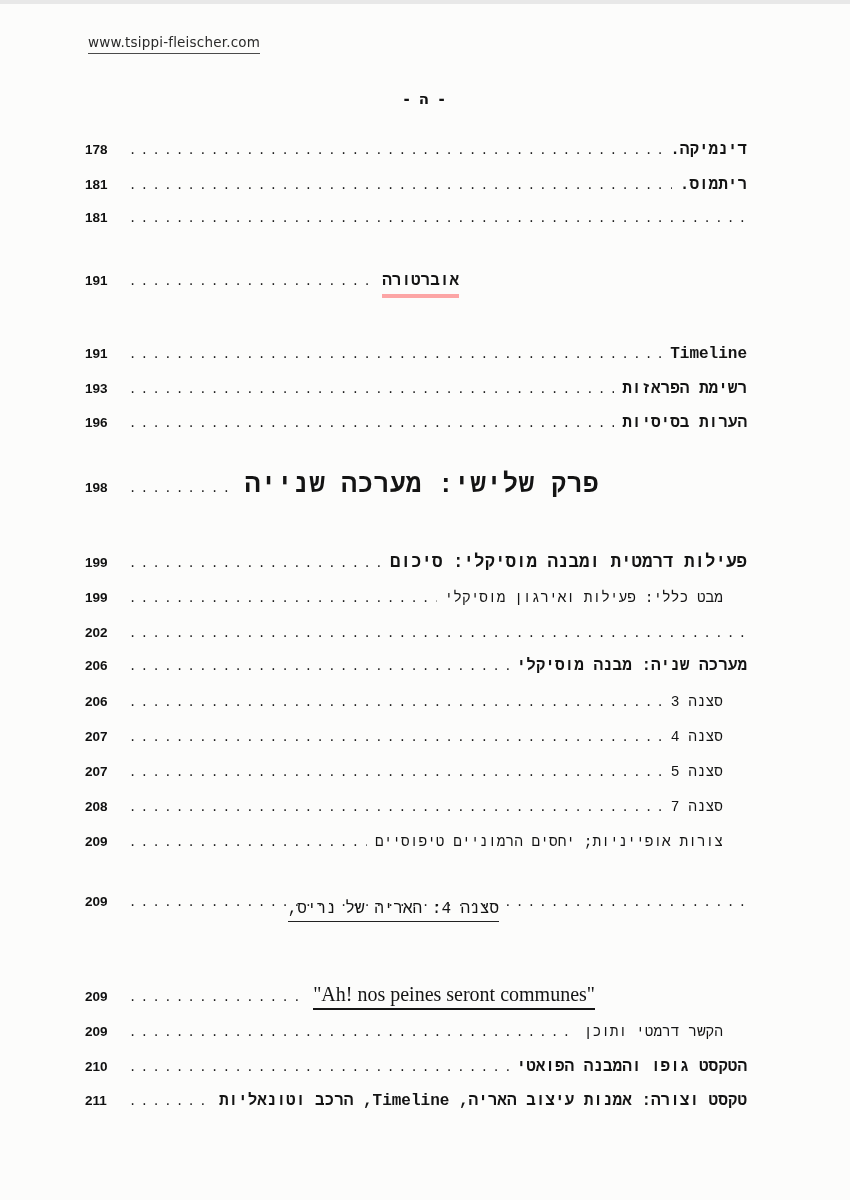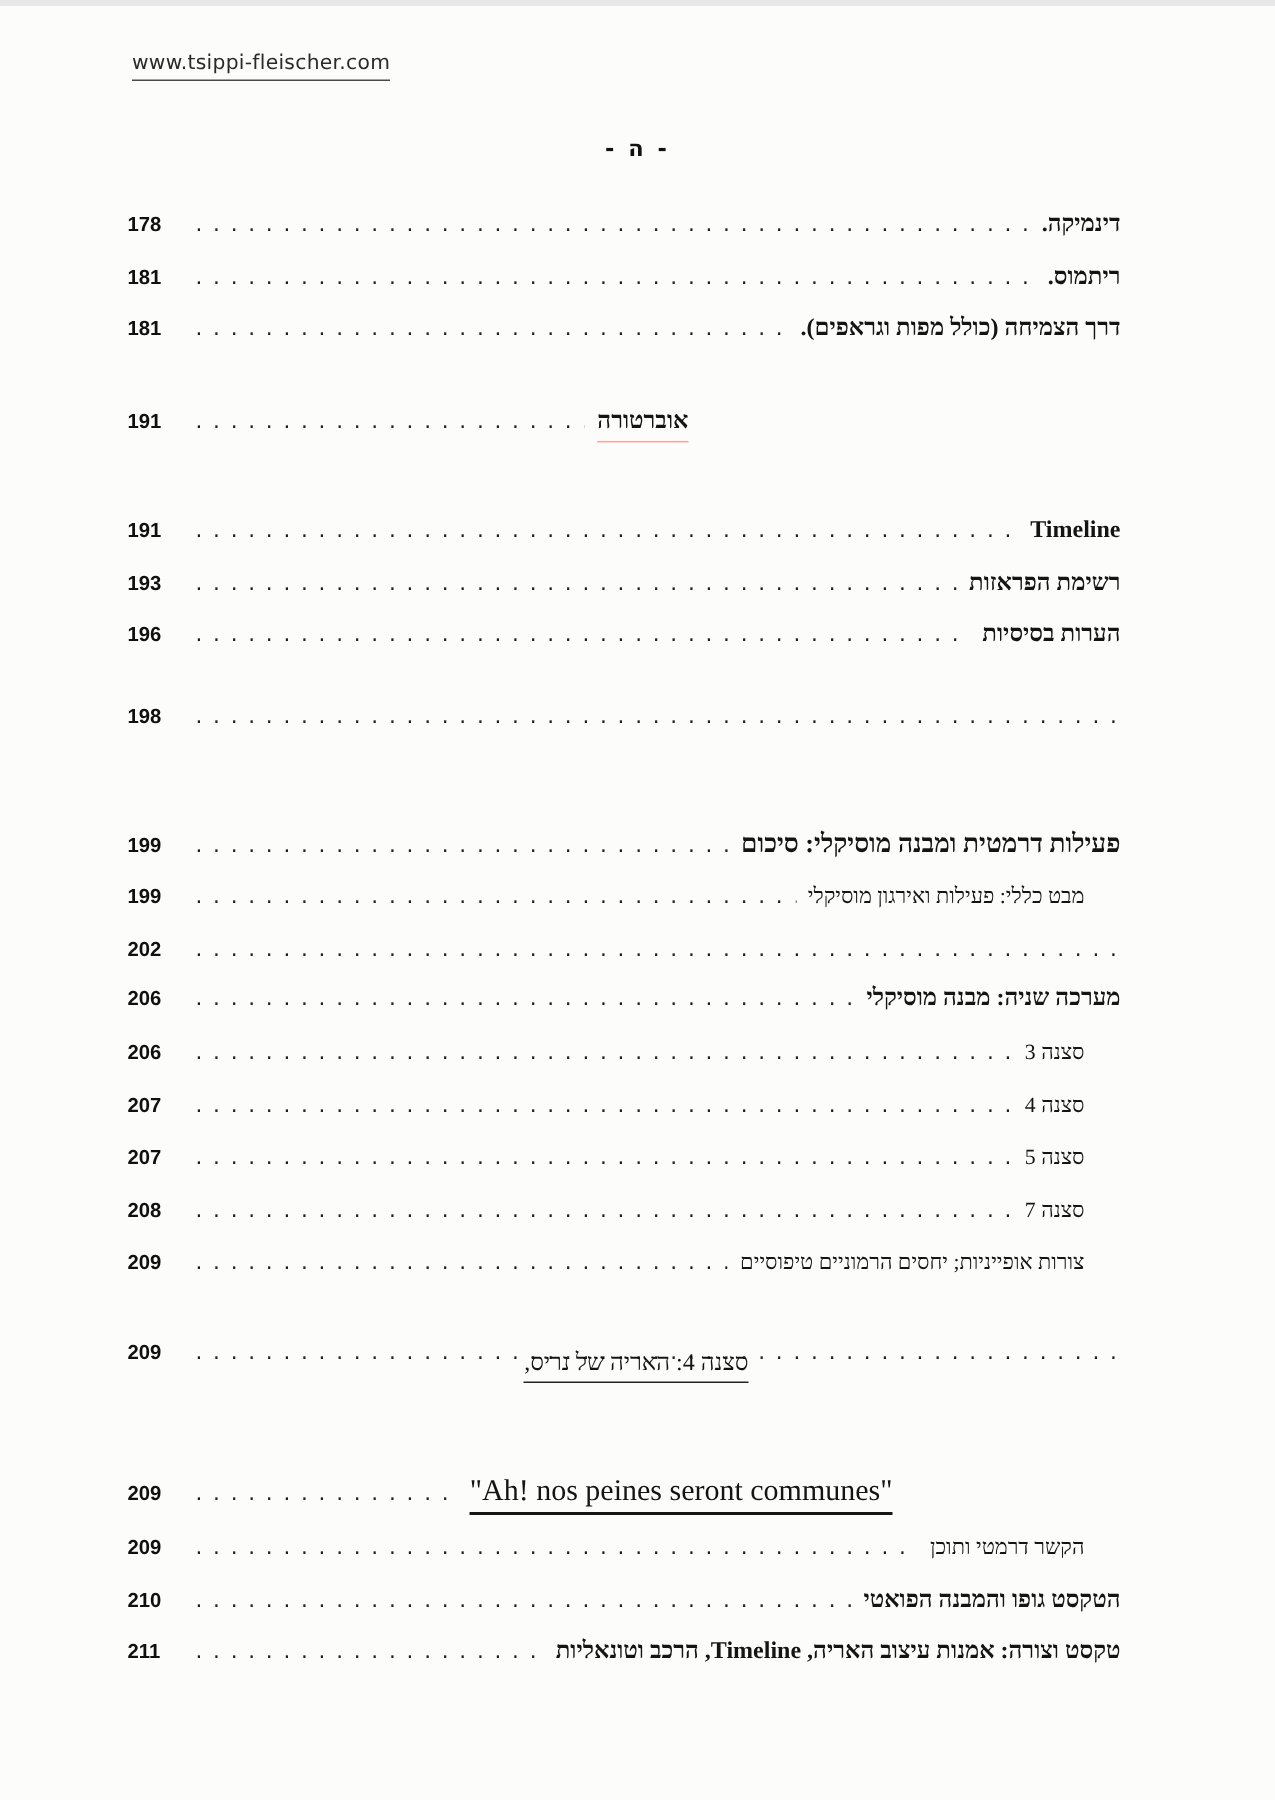--- a/index.html
+++ b/index.html
@@ -23,26 +23,26 @@
     text-align:center;font-size:15px;font-weight:bold;color:#111;
     letter-spacing:2px;
   }
   
   .row{
     position:absolute;left:85px;width:662px;
     display:flex;direction:rtl;align-items:baseline;column-gap:8px;
   }
   .title{
     font-size:16px;font-weight:bold;white-space:nowrap;color:#141414;
-    font-family:Liberation Serif, serif;
+    font-family:Liberation Mono, monospace;
   }
   .row.sub .title{font-size:14.5px;font-weight:normal;margin-right:24px;}
   .row.strong .title{font-size:17.5px;}
   .row.overture .title{
-    margin-right:288px;border-bottom:1px solid #fca5a5;padding-bottom:4px;
+    margin-right:288px;border-bottom:4px solid #fca5a5;padding-bottom:4px;
   }
   .row.chapter .title{font-size:26px;margin-right:148px;letter-spacing:.5px;}
   .row.section .title{font-size:24px;font-weight:normal;margin-right:152px;}
   .row.caption .title{
     font-weight:normal;margin-right:248px;
     border-bottom:1.5px solid #222;padding-bottom:3px;
   }
   .row.quote .title{
     font-family:"Liberation Serif","DejaVu Serif",serif;
     font-size:20px;font-weight:normal;margin-right:152px;
@@ -72,21 +72,20 @@
         <span class="title">דינמיקה.</span>
         <span class="leader">..................................................................................................................................</span>
         <span class="num">178</span>
       </div>
       <div class="row entry" style="top: 172px;">
         <span class="title">ריתמוס.</span>
         <span class="leader">..................................................................................................................................</span>
         <span class="num">181</span>
       </div>
       <div class="row entry" style="top: 206px;">
-        <span class="title">דרך הצמיחה (כולל מפות וגראפים).</span>
         <span class="leader">..................................................................................................................................</span>
         <span class="num">181</span>
       </div>
       <div class="row overture" style="top: 268px;">
         <span class="title">אוברטורה</span>
         <span class="leader">..................................................................................................................................</span>
         <span class="num">191</span>
       </div>
       <div class="row entry" style="top: 341px;">
         <span class="title">Timeline</span>
@@ -97,20 +96,21 @@
         <span class="title">רשימת הפראזות</span>
         <span class="leader">..................................................................................................................................</span>
         <span class="num">193</span>
       </div>
       <div class="row entry" style="top: 410px;">
         <span class="title">הערות בסיסיות</span>
         <span class="leader">..................................................................................................................................</span>
         <span class="num">196</span>
       </div>
       <div class="row chapter" style="top: 466px;">
+        <span class="title">פרק שלישי: מערכה שנייה</span>
         <span class="leader">..................................................................................................................................</span>
         <span class="num">198</span>
       </div>
       <div class="row strong" style="top: 548px;">
         <span class="title">פעילות דרמטית ומבנה מוסיקלי: סיכום</span>
         <span class="leader">..................................................................................................................................</span>
         <span class="num">199</span>
       </div>
       <div class="row sub" style="top: 586px;">
         <span class="title">מבט כללי: פעילות ואירגון מוסיקלי</span>

